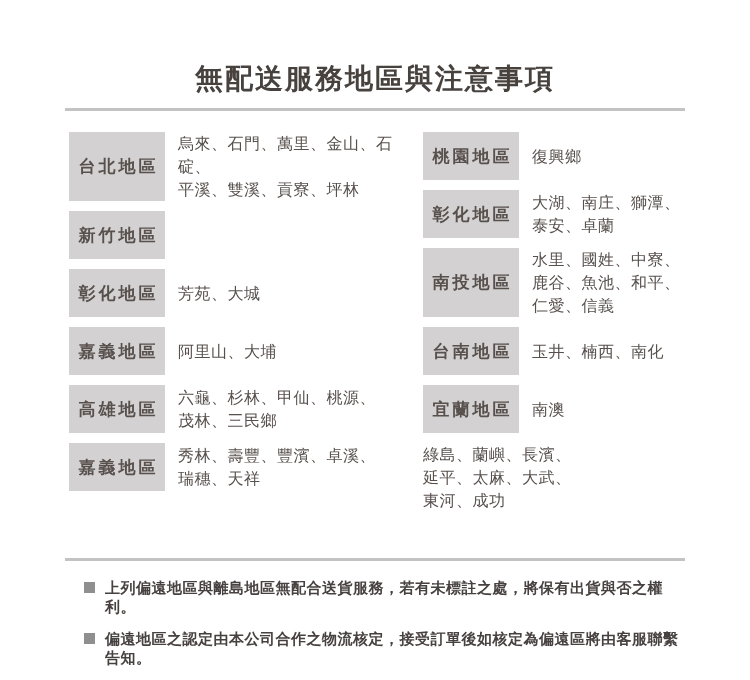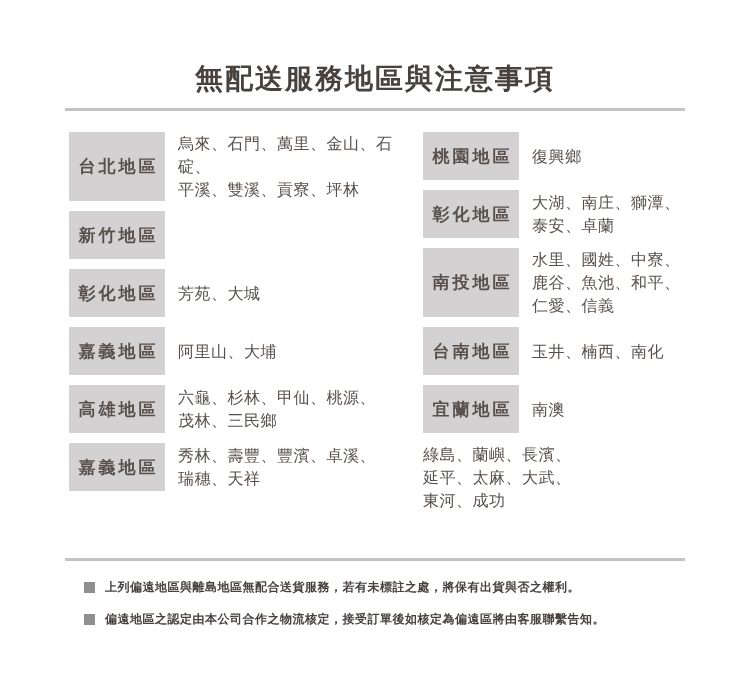--- a/index.html
+++ b/index.html
@@ -81,21 +81,21 @@
     margin-bottom: 13px;
   }
   .note-bullet {
     flex: 0 0 11px;
     width: 11px;
     height: 11px;
     background: #8f8f8f;
     margin: 4px 10px 0 0;
   }
   .note-text {
-    font-size: 12px;
+    font-size: 15px;
     line-height: 19px;
     font-weight: bold;
     letter-spacing: 0.5px;
     color: #474140;
   }
 </style>
 </head>
 <body>
 
 <div class="page">

